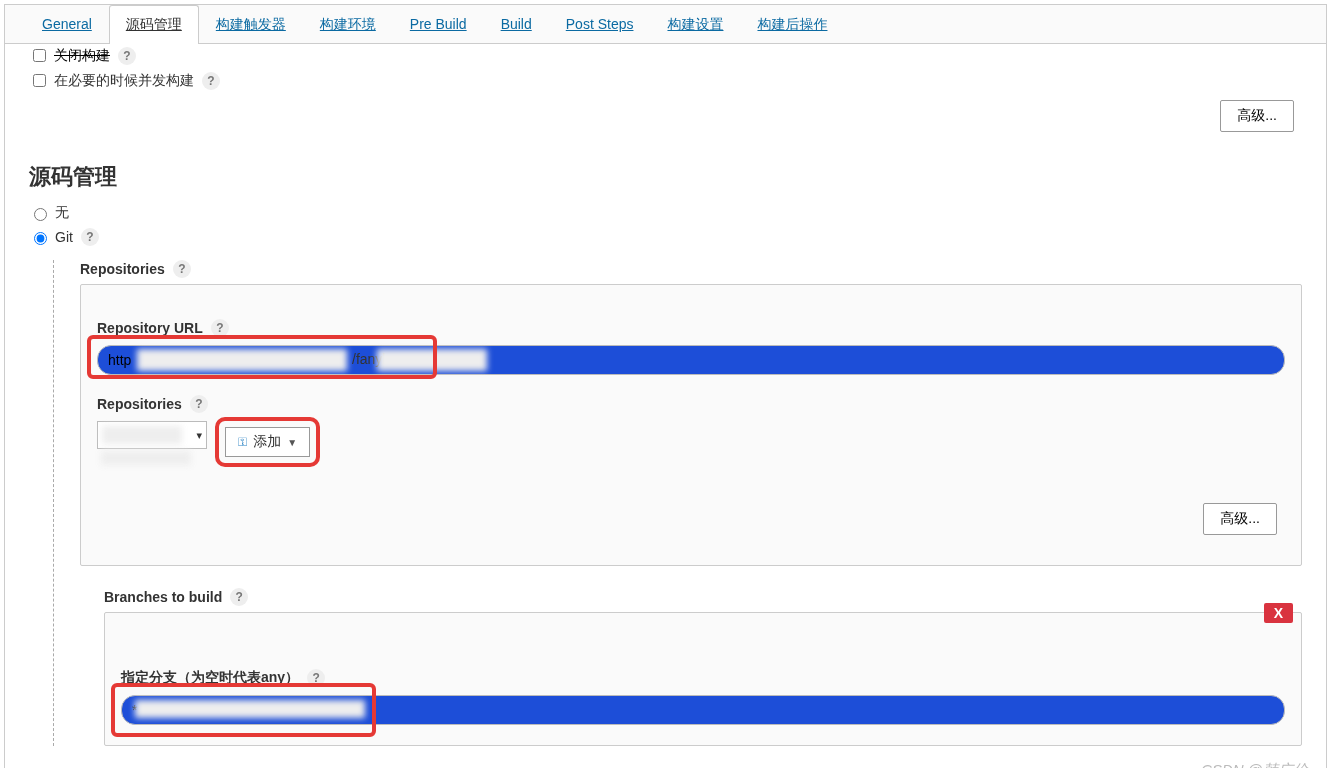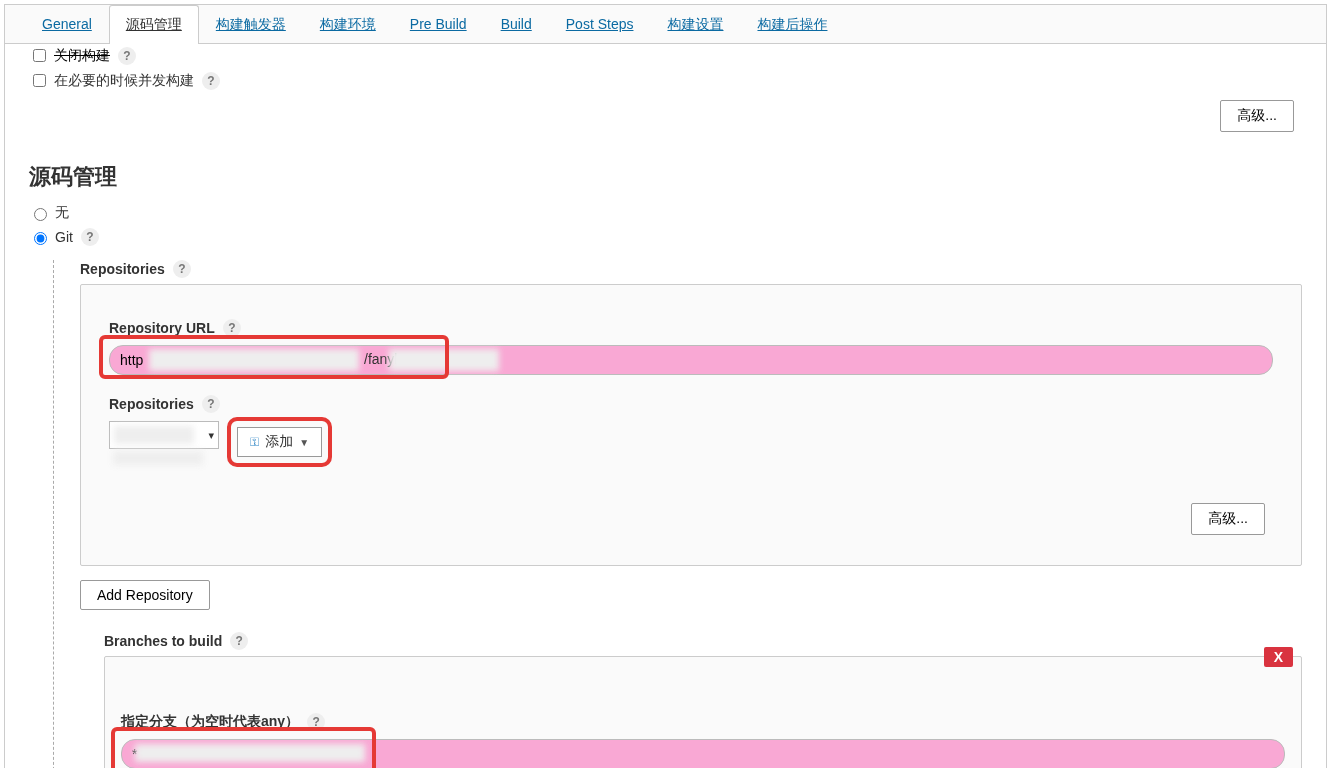--- a/index.html
+++ b/index.html
@@ -65,21 +65,21 @@
     border-left: 1px dashed #aaa;
     padding-left: 26px;
     margin-top: 10px;
   }
   .field-block { margin: 14px 0 20px; }
   .field-label { font-weight: bold; margin-bottom: 8px; display: flex; align-items: center; }
   .text-input {
     width: 100%;
     padding: 6px 10px;
     border: 1px solid #bbb;
-    background: #f9a8d4;
+    background: #1d4ed8;
     font-size: 14px;
     border-radius: 14px;
   }
   .highlight-red-padded { outline: 4px solid #e53935; border-radius: 6px; padding: 6px; display:inline-block; }
 
   .url-wrapper { position: relative; }
   .url-highlight {
     position: absolute; top: -10px; left: -10px; width: 350px; height: 44px;
     border: 4px solid #e53935; border-radius: 6px; pointer-events: none;
   }
@@ -117,21 +117,21 @@
     border:4px solid #e53935; border-radius:6px; pointer-events:none;
   }
   .branch-blur {
     position:absolute; top:5px; left:14px; width:230px; height:18px; background:#eee; filter:blur(3px); pointer-events:none;
   }
   .delete-btn {
     position:absolute; top:-10px; right:8px;
     background:#d9333f; color:#fff; font-weight:bold;
     padding:2px 10px; border-radius:2px; cursor:pointer;
   }
-  .repo-box { border: 1px solid #ccc; background:#fafafa; padding: 20px 28px; border-radius:2px; }
+  .repo-box { border: 1px solid #ccc; background:#fafafa; padding: 20px 16px; border-radius:2px; }
 
   .sub-title { font-weight: bold; margin: 14px 0 6px; display:flex; align-items:center; }
 
   .watermark {
     position:absolute; right:18px; bottom:6px; color:#bbb; font-size:15px; font-style:italic;
     pointer-events:none;
   }
 </style>
 </head>
 <body>
@@ -219,23 +219,20 @@
               </span>
             </span>
           </div>
         </div>
 
         <div class="right-align" style="margin-top:40px;">
           <button class="btn">高级...</button>
         </div>
       </div>
 
-      <div style="margin-top:14px;">
-        <button class="btn">Add Repository</button>
-      </div>
 
       <div class="branch-section">
         <div class="sub-title">
           <span>Branches to build</span>
           <span class="help">?</span>
         </div>
 
         <div class="branch-box">
           <div class="delete-btn">X</div>
           <div class="field-label" style="font-weight:bold;margin-top:42px;">

